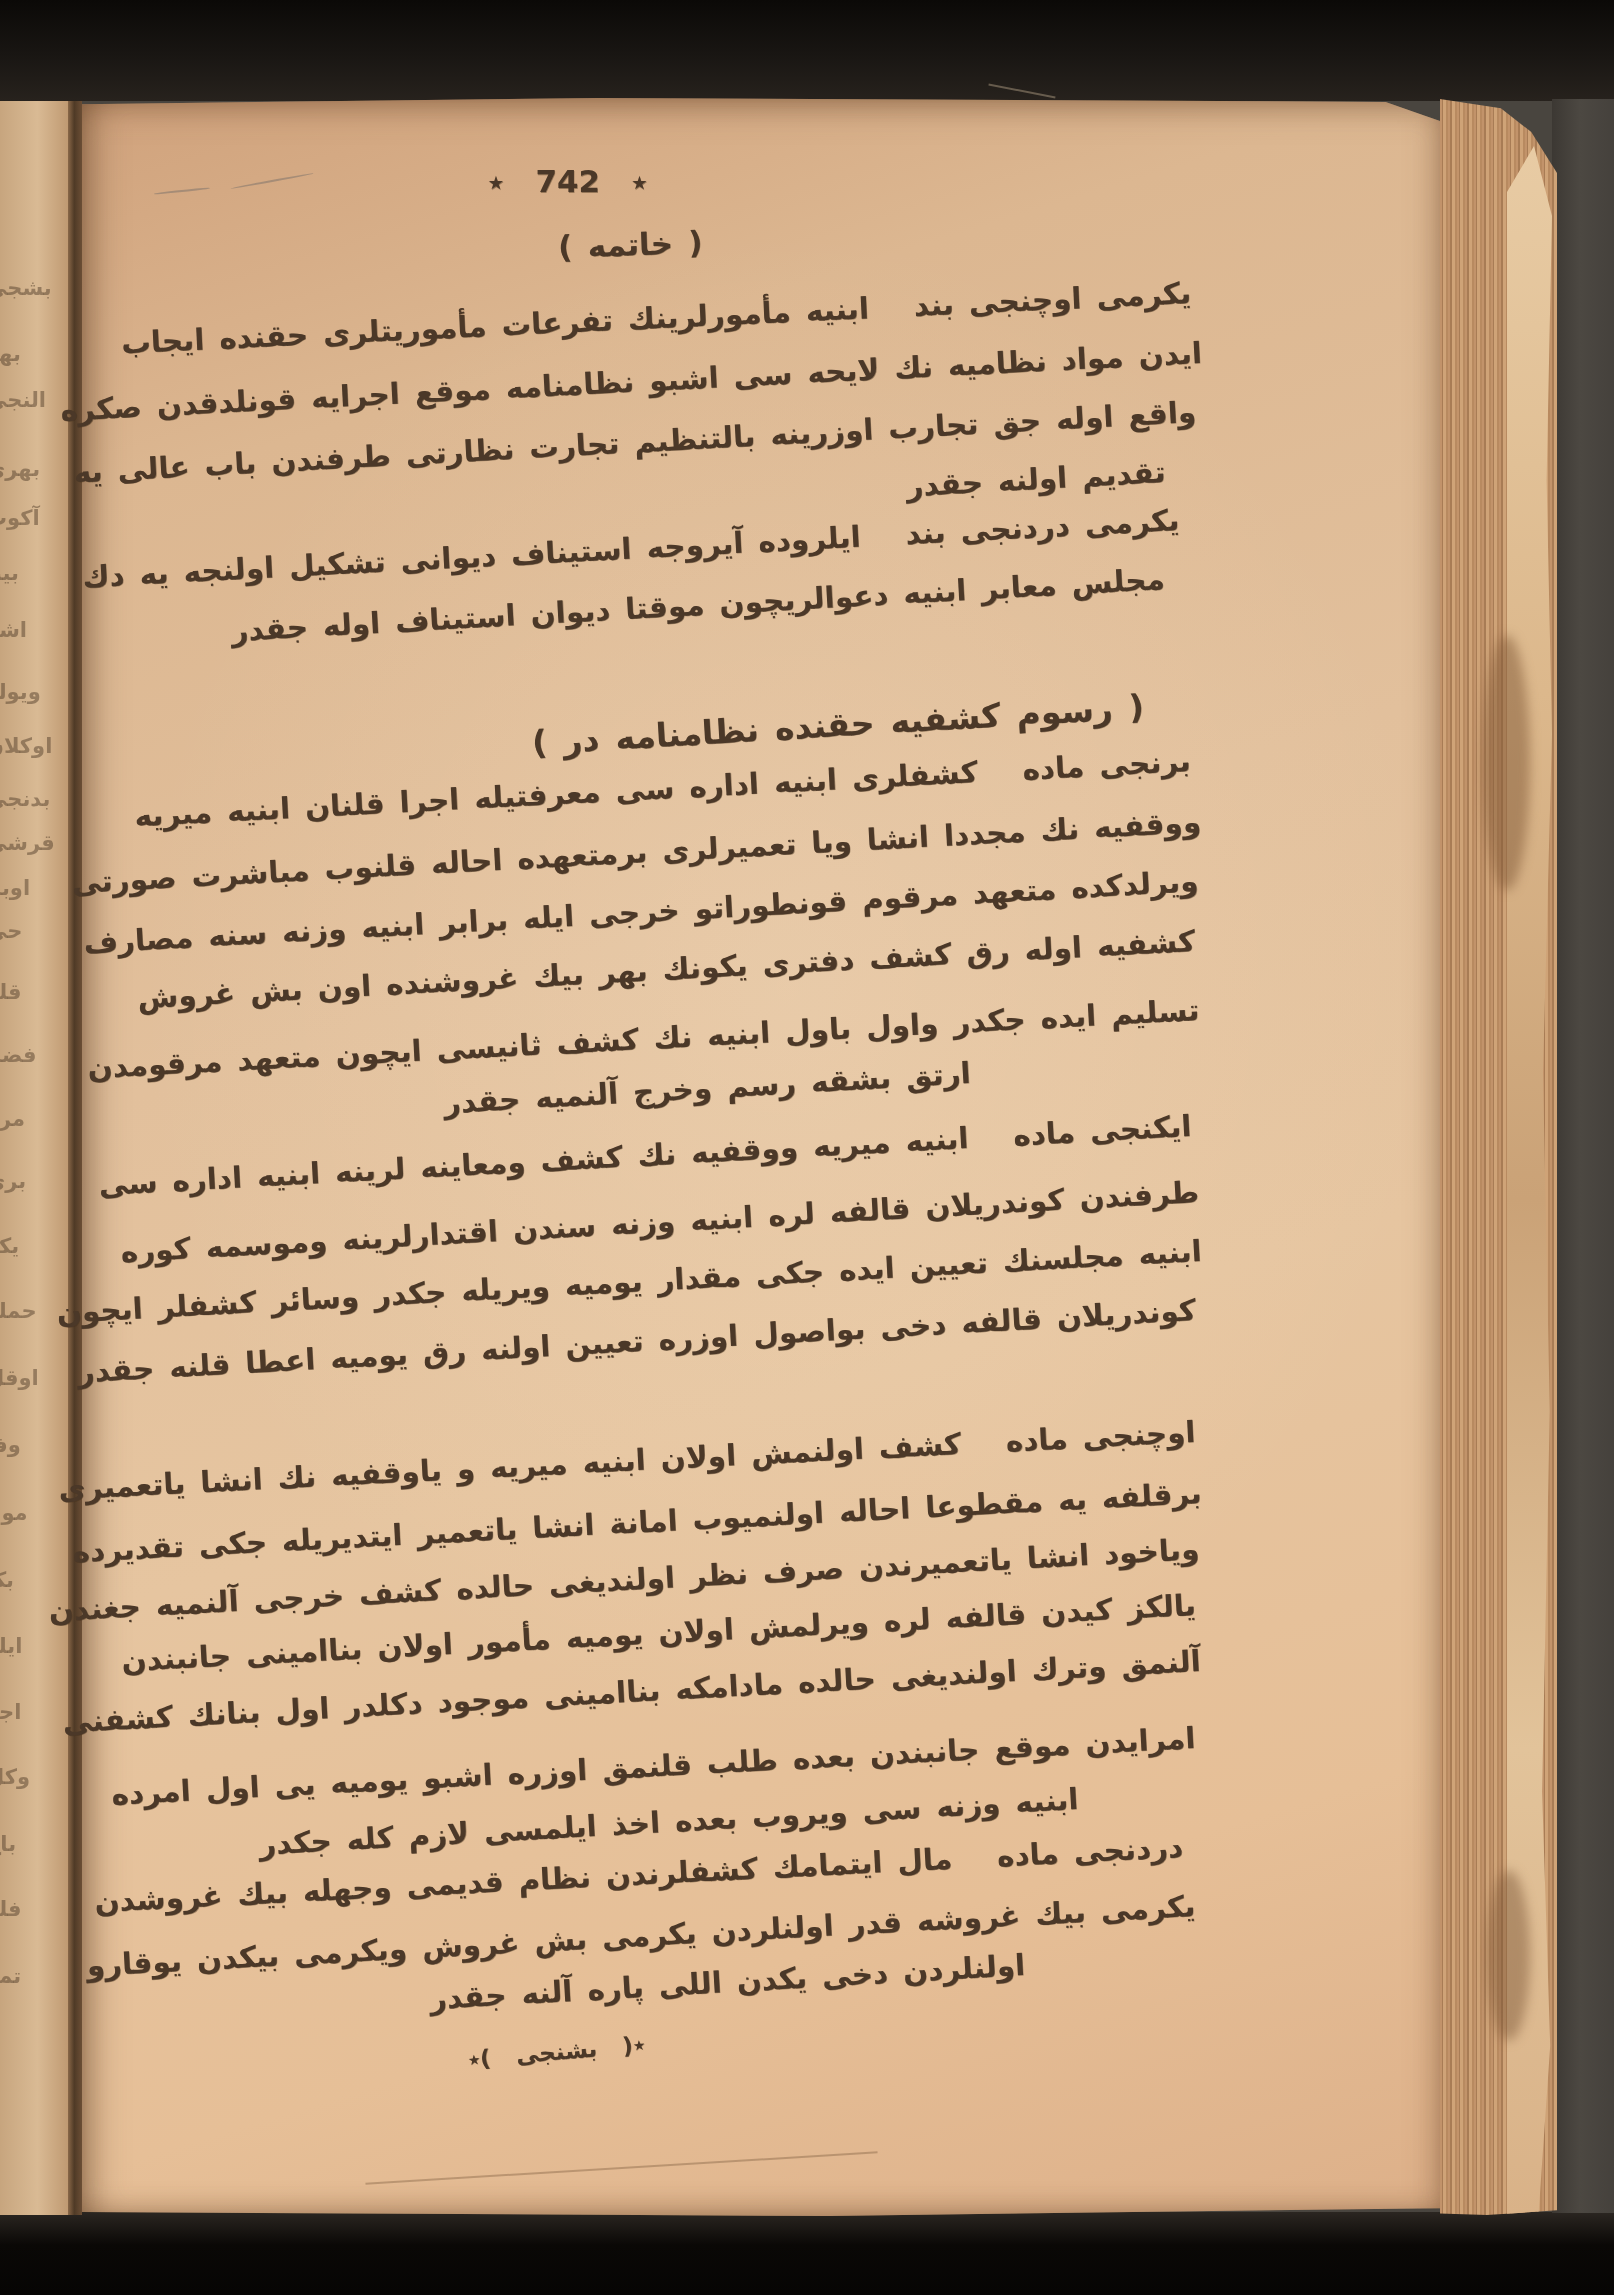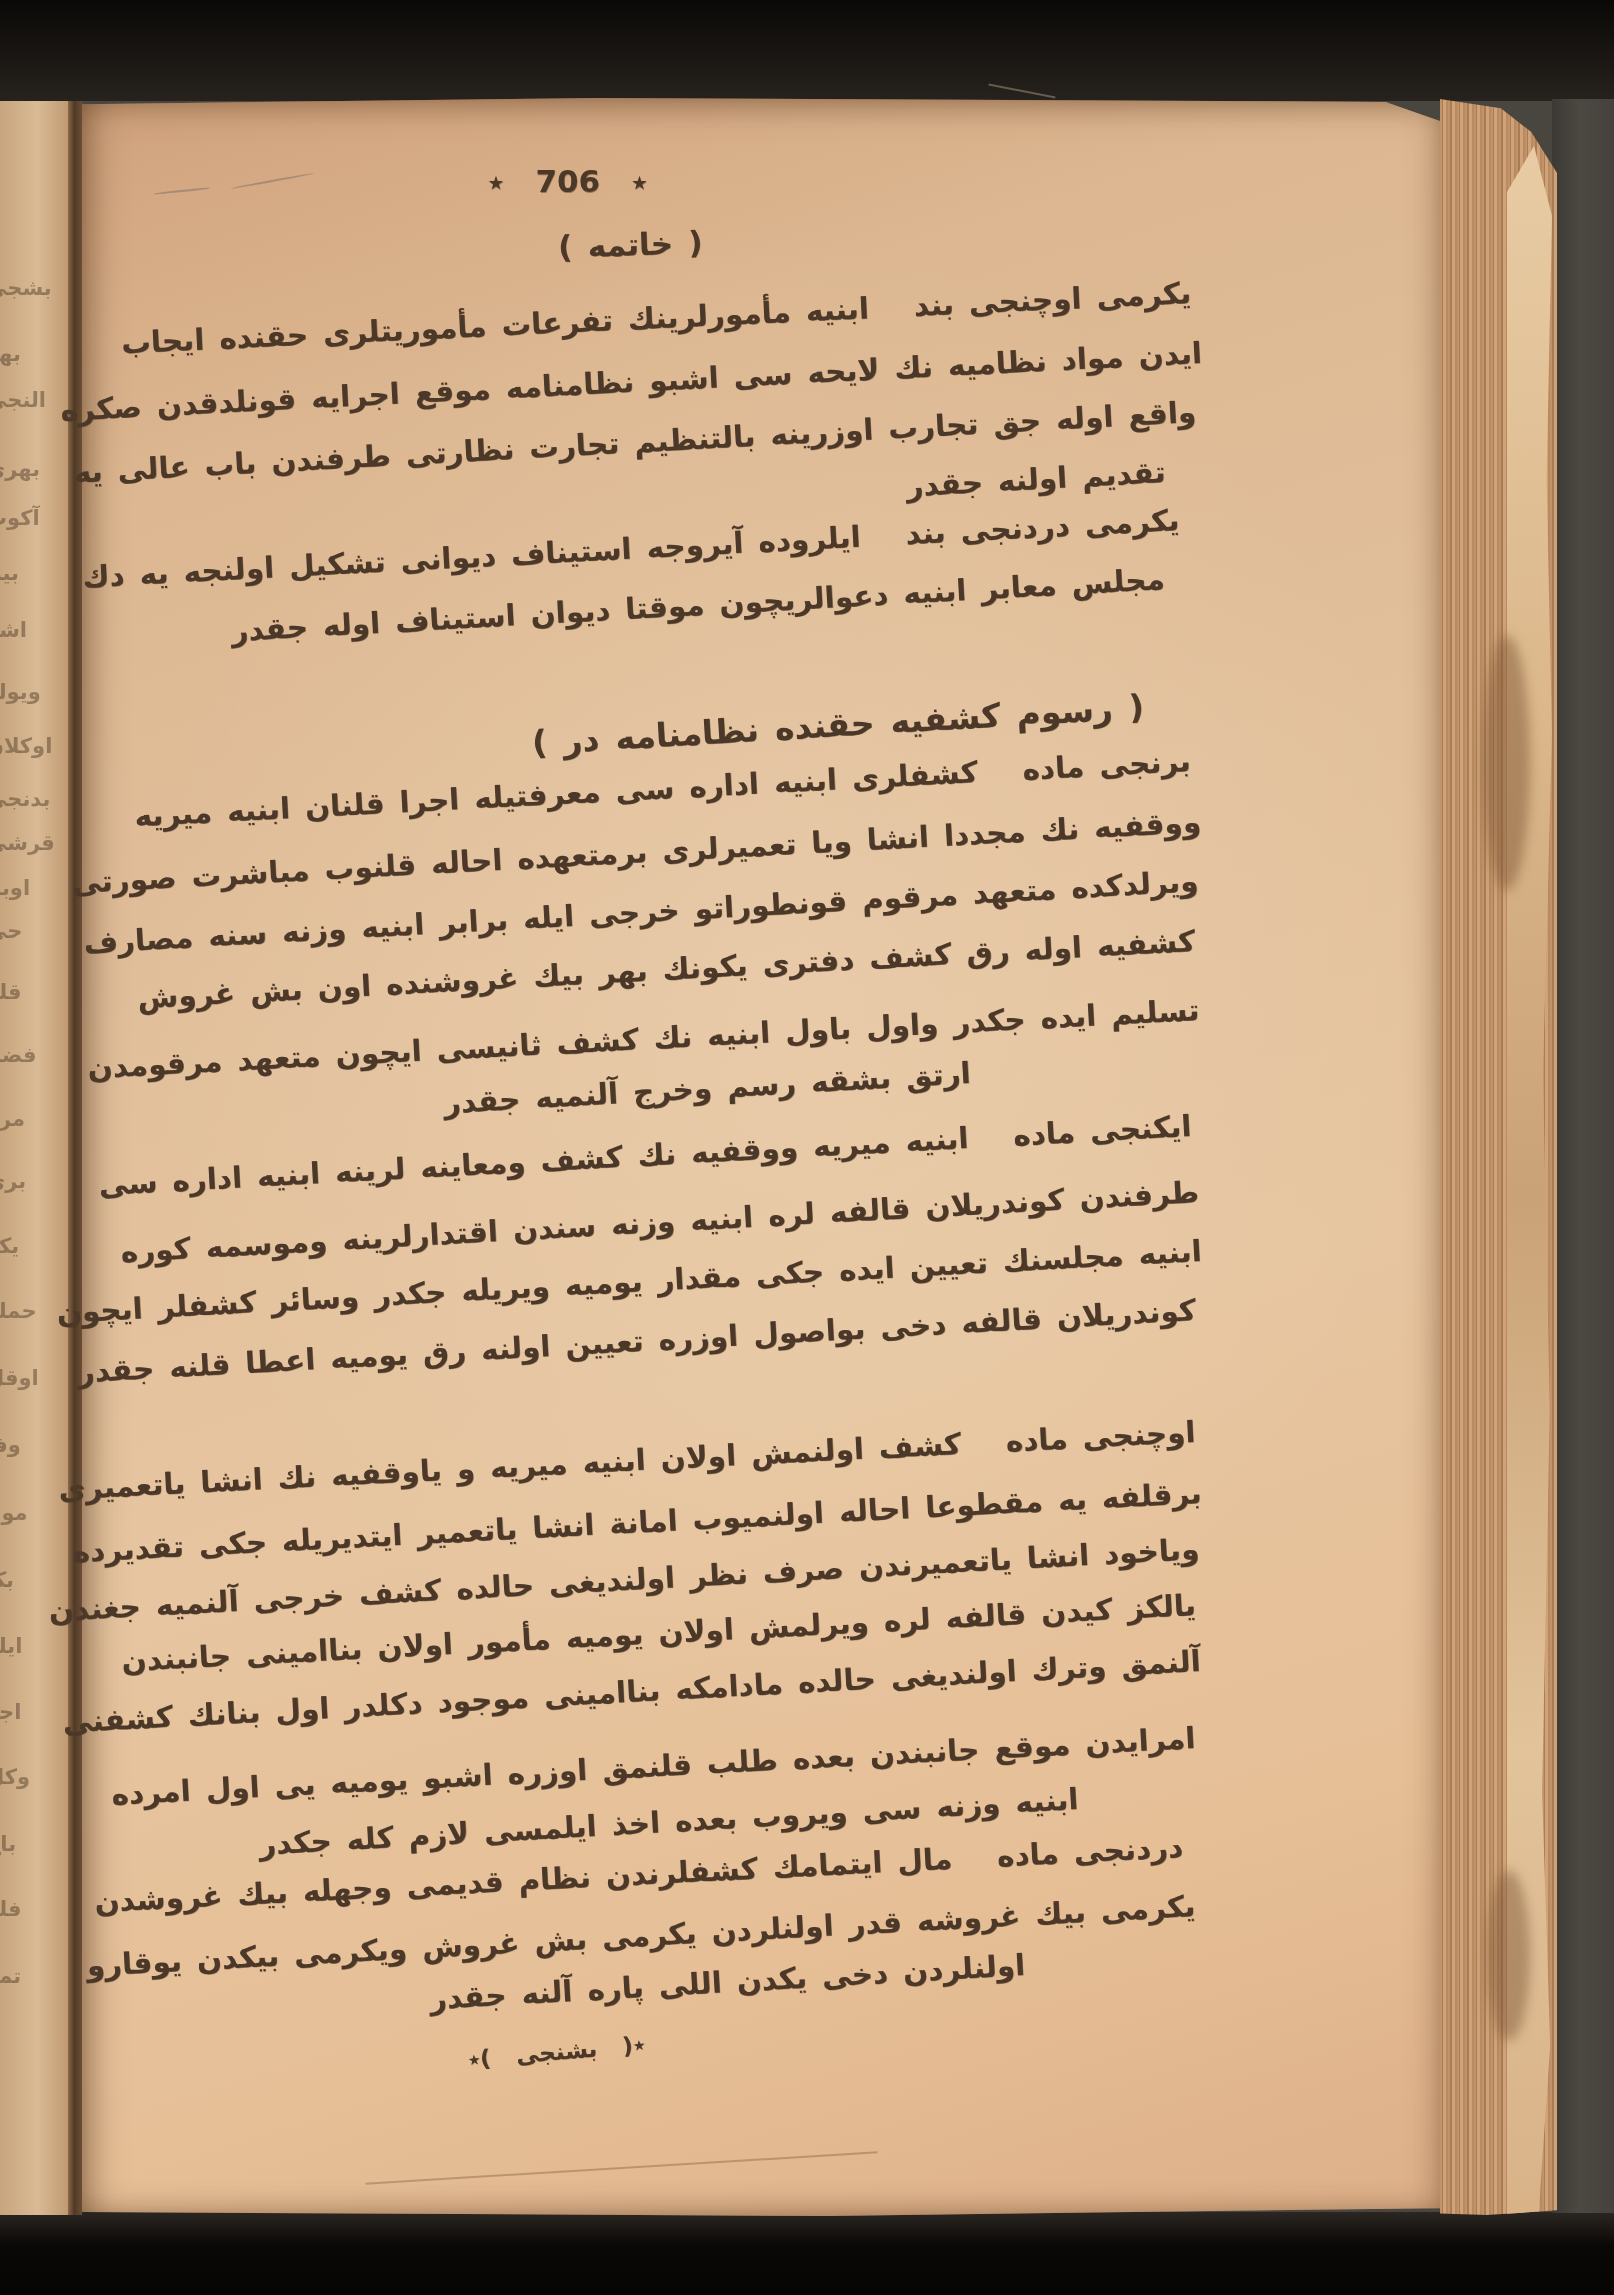--- a/index.html
+++ b/index.html
@@ -111,21 +111,21 @@
   <div class="fore">
     <div class="torn"></div>
     <div class="blotch b1"></div>
     <div class="blotch b2"></div>
   </div>
 
   <div id="deco-layer">
     <div class="pencil p1"></div>
     <div class="pencil p2"></div>
     <div class="crease"></div>
-    <div class="line pagenum" dir="rtl">٭  706  ٭</div>
+    <div class="line pagenum" dir="rtl">٭  742  ٭</div>
     <div class="line khatime" dir="rtl">( خاتمه )</div>
     <div class="line heading" dir="rtl" style="top:687px;right:470px;transform:rotate(-3.4deg);">( رسوم كشفيه حقنده نظامنامه در )</div>
     <div class="line catchword" dir="rtl">٭(  بشنجى  )٭</div>
   </div>
 
   <div id="text-layer">
       <div class="line" dir="rtl" style="top: 276px; right: 423px; transform: rotate(-2.7deg);">يكرمى اوچنجى بند   ابنيه مأمورلرينك تفرعات مأموريتلرى حقنده ايجاب</div>
       <div class="line" dir="rtl" style="top: 336px; right: 412px; transform: rotate(-2.9deg);">ايدن مواد نظاميه نك لايحه سى اشبو نظامنامه موقع اجرايه قونلدقدن صكره</div>
       <div class="line" dir="rtl" style="top: 395px; right: 418px; transform: rotate(-3.1deg);">واقع اوله جق تجارب اوزرينه بالتنظيم تجارت نظارتى طرفندن باب عالى يه</div>
       <div class="line" dir="rtl" style="top: 455px; right: 449px; transform: rotate(-3.2deg);">تقديم اولنه جقدر</div>

